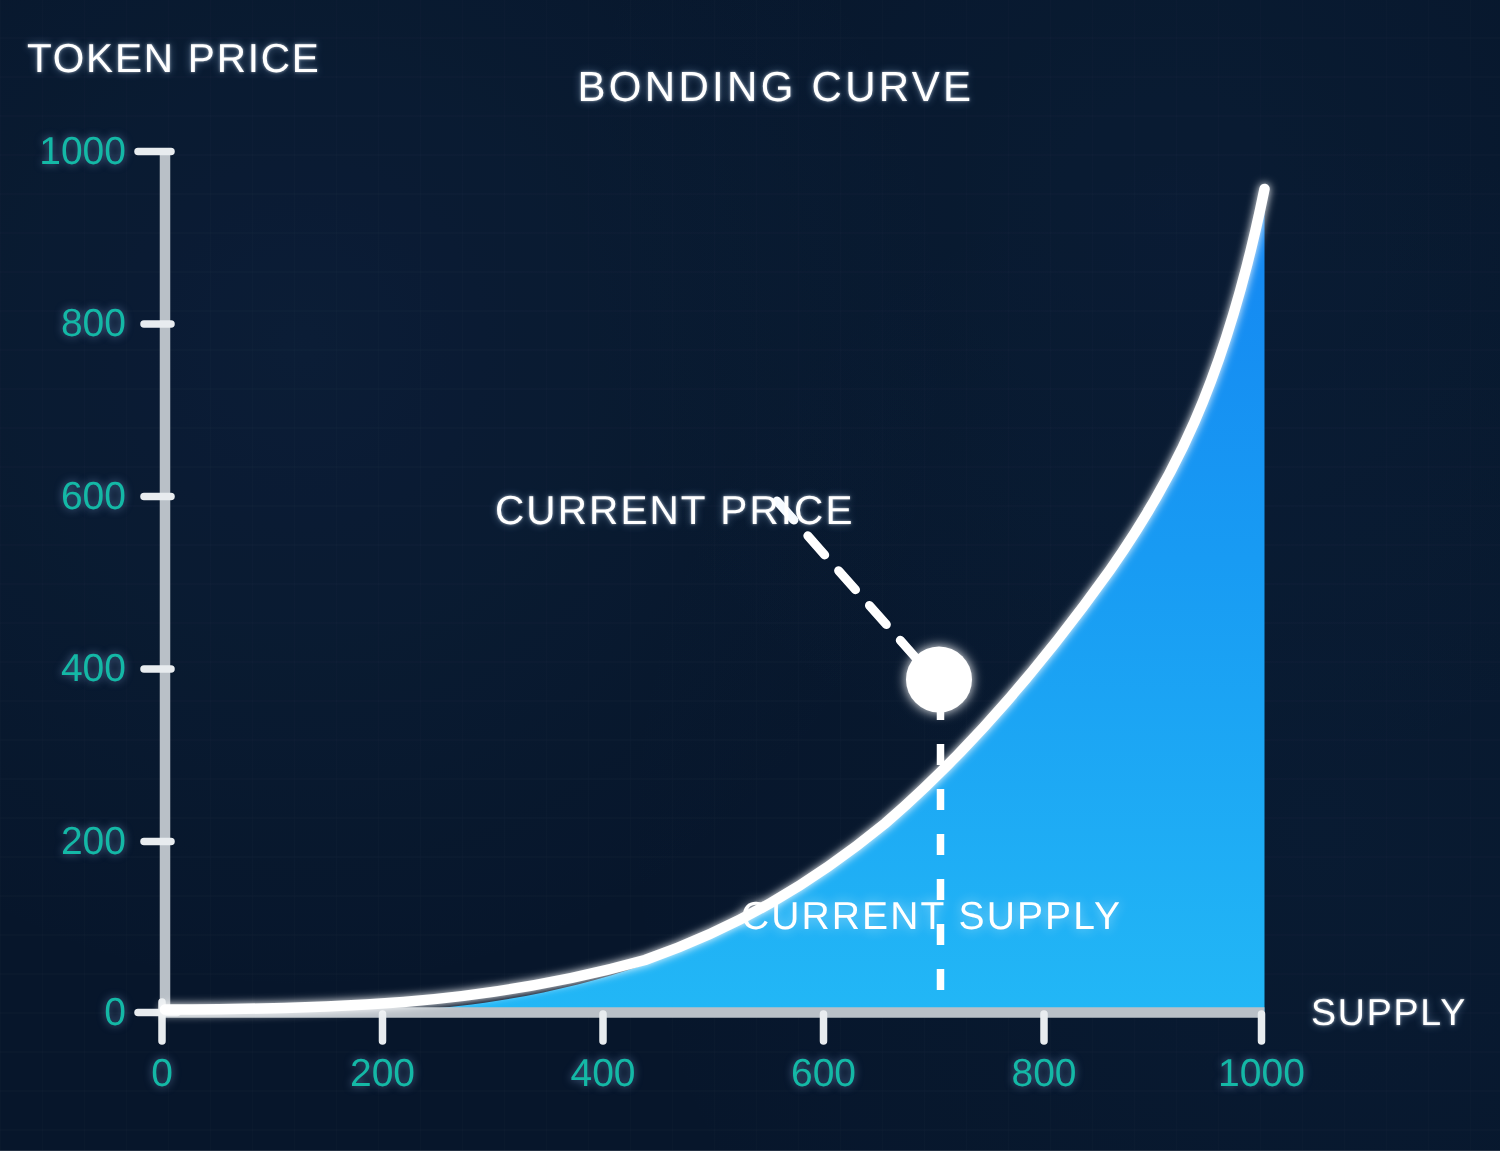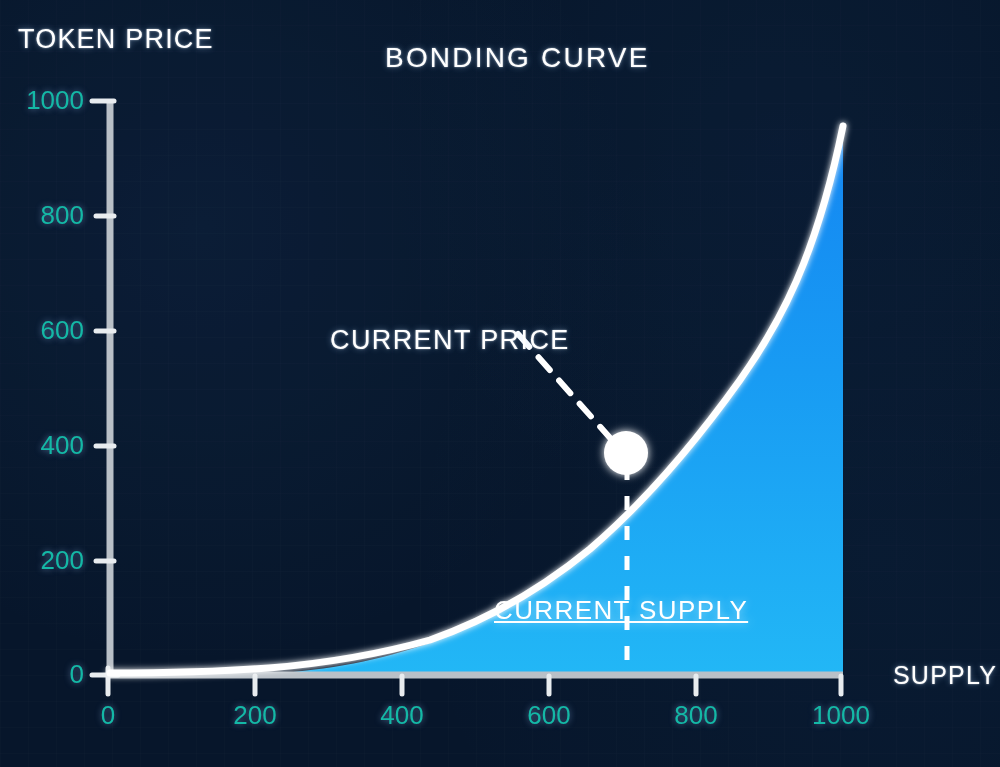--- a/index.html
+++ b/index.html
@@ -47,32 +47,31 @@
   #axis-label-y {
     left: 18px; top: 24px;
     font-size: 27px; letter-spacing: 1.2px;
   }
   #chart-title {
     left: 385px; top: 42px;
     font-size: 28px; letter-spacing: 2.2px;
   }
   #axis-label-x {
     left: 874px; top: 661px;
-    font-size: 25px; letter-spacing: 1.2px; margin-left: 19px;
+    font-size: 25px; letter-spacing: 1.2px;
   }
   #label-current-price {
     left: 330px; top: 286px;
     font-size: 27px; letter-spacing: 1.4px; margin-top: 39px;
   }
   #label-current-supply {
     left: 494px; top: 595px;
     font-size: 26px; letter-spacing: 1.4px;
     color: #ffffff;
     text-shadow: 0 0 8px rgba(255,255,255,0.55);
-    text-decoration: underline;
   }
   .tick-label {
     position: absolute;
     color: #14b8a6;
     font-size: 26px;
     text-shadow: 0 0 6px rgba(160,200,255,0.5);
     white-space: nowrap;
   }
   .ytick { text-align: right; }
   .xtick { text-align: center; }

